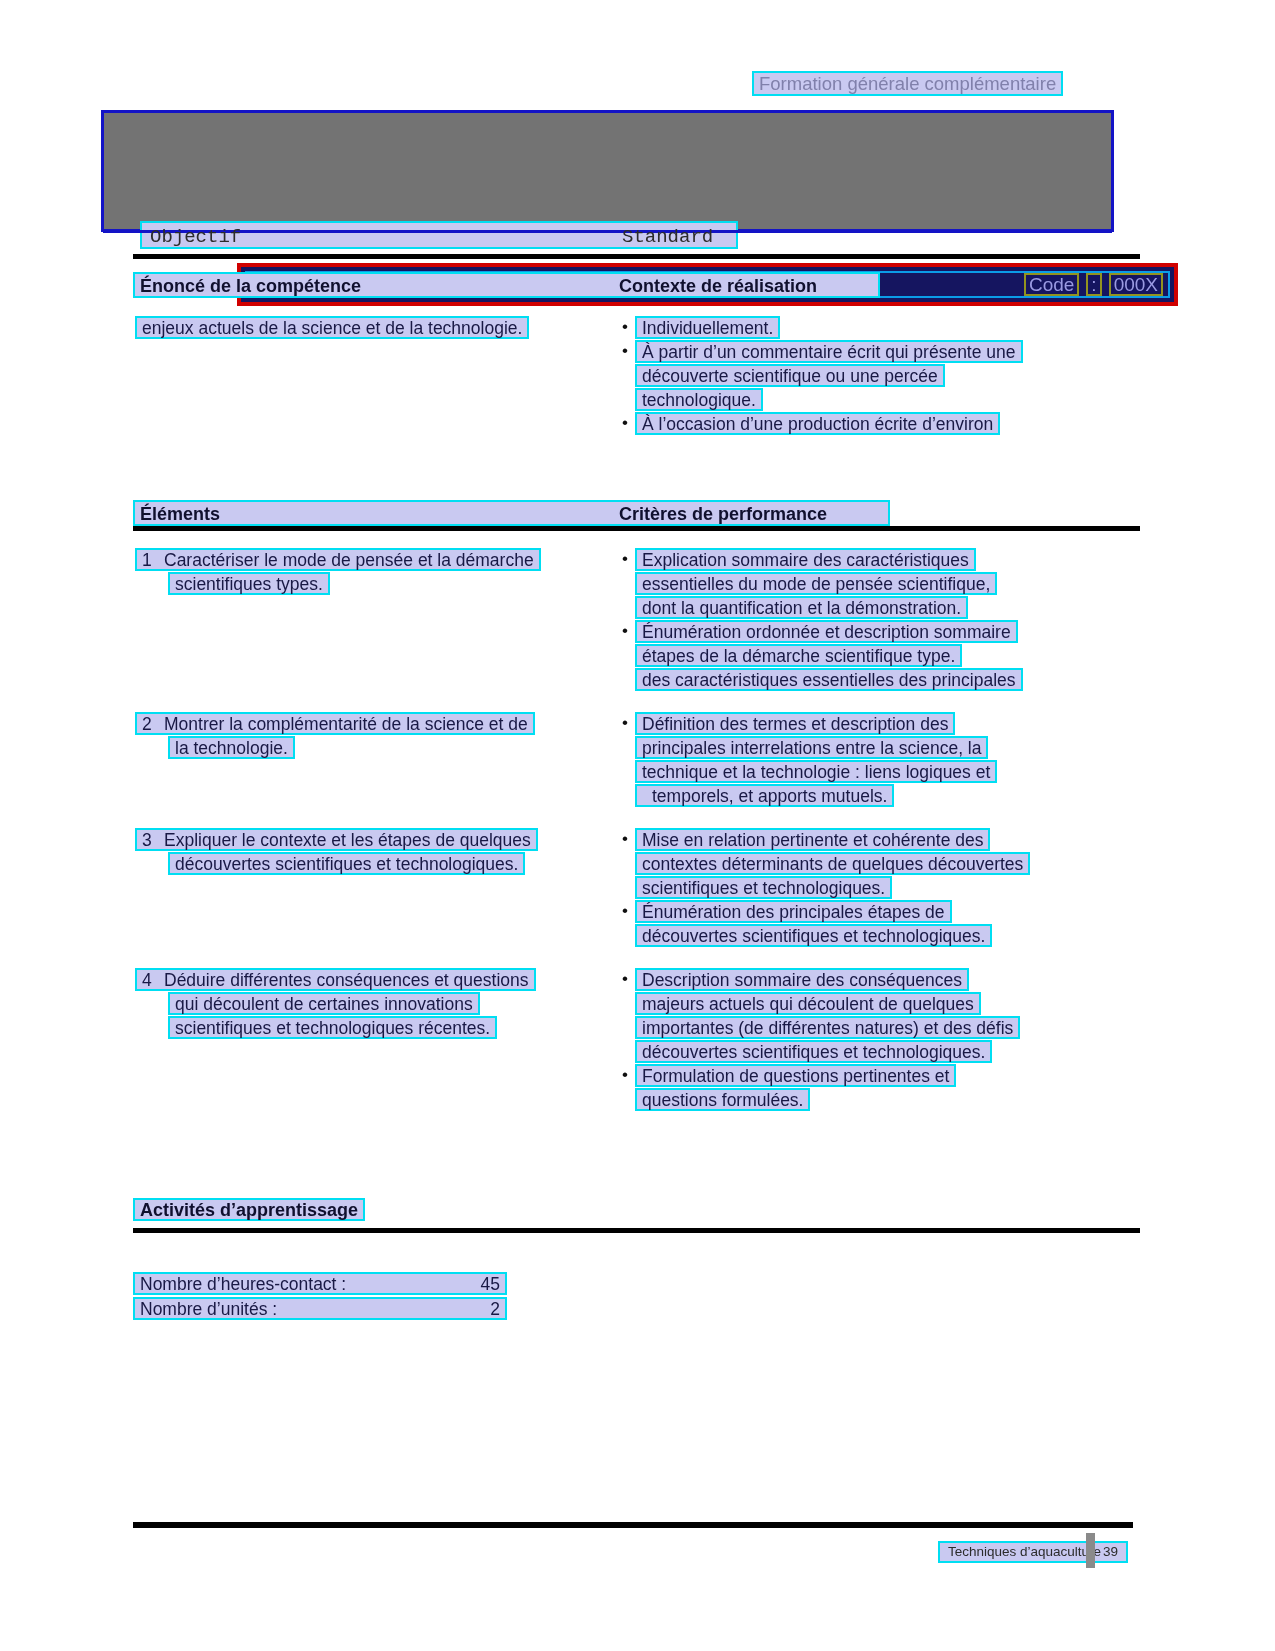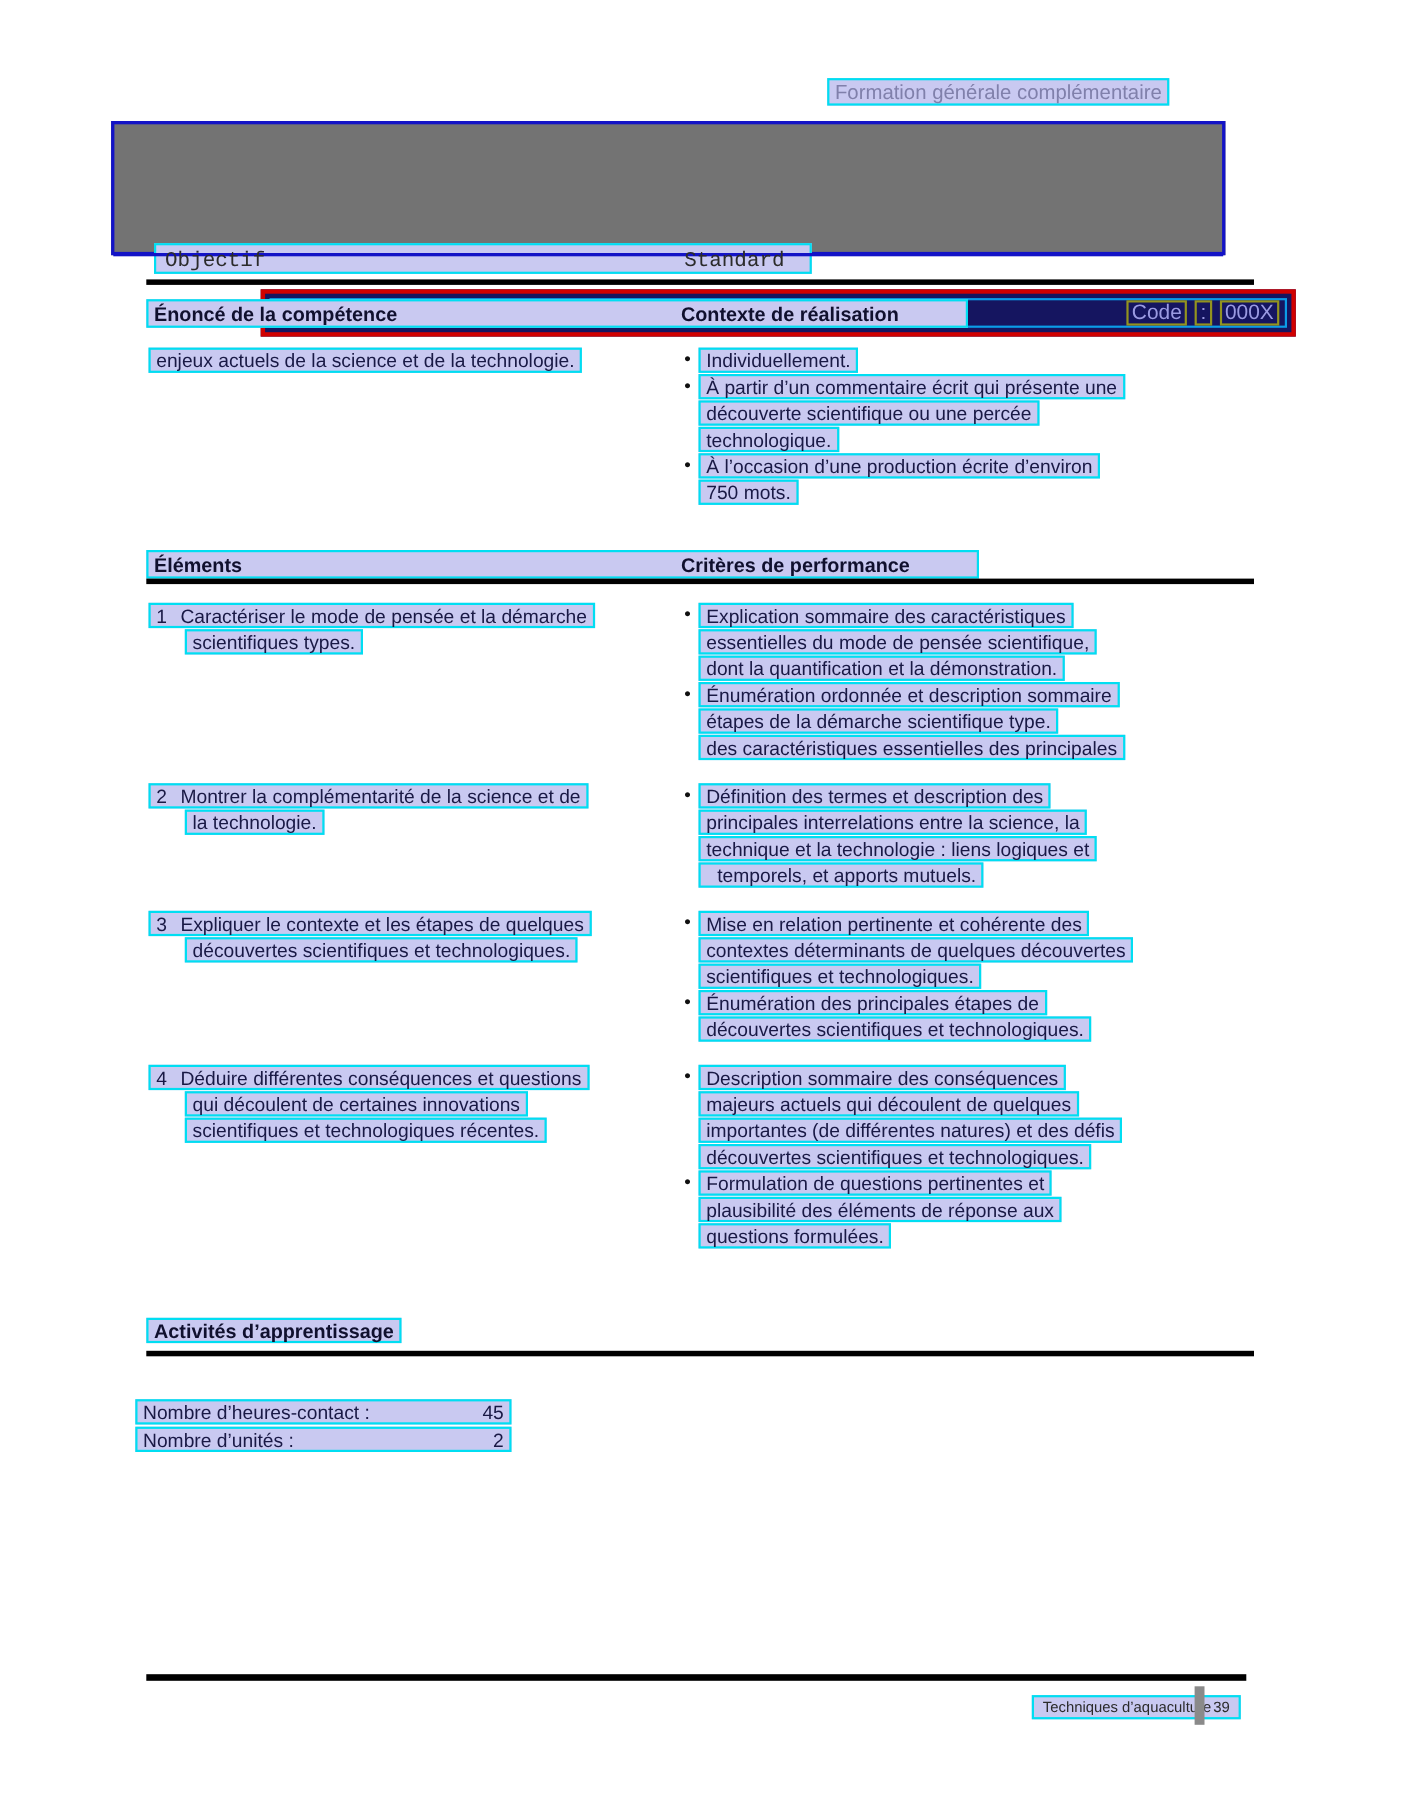--- a/index.html
+++ b/index.html
@@ -40,21 +40,21 @@
   #blue-line{position:absolute;left:103px;top:230px;width:1009px;height:3px;background:#1313c6;z-index:1;}
   
   .section-strip{position:absolute;left:133px;height:26px;background:#c9c9f1;
     border:2px solid #00def2;box-sizing:border-box;}
   .section-strip span{position:absolute;top:2px;font-weight:bold;font-size:18px;color:#10102e;white-space:nowrap;}
   .ss-left{left:5px;} .ss-right{left:484px;}
   #comp-strip{top:272px;width:747px;}
   #elem-strip{top:500px;width:757px;}
   
   #act-strip{position:absolute;left:133px;top:1198px;}
-  .kv{position:absolute;left:123px;width:342px;justify-content:space-between;display:inline-flex;}
+  .kv{position:absolute;left:133px;width:374px;justify-content:space-between;display:inline-flex;}
   #kv-hours{top:1272px;} #kv-units{top:1297px;}
   
   #footer-strip{position:absolute;left:938px;top:1541px;width:190px;height:22px;
     padding:0 8px;font-size:13.5px;justify-content:space-between;color:#2b2b2b;}
   #footer-bar{position:absolute;left:1086px;top:1533px;width:9px;height:35px;background:#8a8a8a;z-index:3;}
   #footer-rule{position:absolute;left:133px;top:1522px;width:1000px;height:6px;background:#000;}
 </style>
 </head>
 <body>
 
@@ -99,21 +99,20 @@
 <div id="content">
     <div class="col" style="left: 135px; top: 316px;">
       <div class="line"><span class="hl">enjeux actuels de la science et de la technologie.</span></div>
     </div>
     <div class="col" style="left: 620px; top: 316px;">
       <div class="line"><span class="dot">•</span><span class="hl" style="margin-left: 15px;">Individuellement.</span></div>
       <div class="line"><span class="dot">•</span><span class="hl" style="margin-left: 15px;">À partir d’un commentaire écrit qui présente une</span></div>
       <div class="line"><span class="hl" style="margin-left: 15px;">découverte scientifique ou une percée</span></div>
       <div class="line"><span class="hl" style="margin-left: 15px;">technologique.</span></div>
       <div class="line"><span class="dot">•</span><span class="hl" style="margin-left: 15px;">À l’occasion d’une production écrite d’environ</span></div>
-      <div class="line"><span class="hl" style="margin-left: 15px;">750 mots.</span></div>
     </div>
     <div class="col" style="left: 135px; top: 548px;">
       <div class="line"><span class="hl">
           <span class="num">1</span>
           <span>Caractériser le mode de pensée et la démarche</span>
         </span></div>
       <div class="line"><span class="hl" style="margin-left: 33px;">scientifiques types.</span></div>
     </div>
     <div class="col" style="left: 620px; top: 548px;">
       <div class="line"><span class="dot">•</span><span class="hl" style="margin-left: 15px;">Explication sommaire des caractéristiques</span></div>
@@ -157,21 +156,20 @@
         </span></div>
       <div class="line"><span class="hl" style="margin-left: 33px;">qui découlent de certaines innovations</span></div>
       <div class="line"><span class="hl" style="margin-left: 33px;">scientifiques et technologiques récentes.</span></div>
     </div>
     <div class="col" style="left: 620px; top: 968px;">
       <div class="line"><span class="dot">•</span><span class="hl" style="margin-left: 15px;">Description sommaire des conséquences</span></div>
       <div class="line"><span class="hl" style="margin-left: 15px;">majeurs actuels qui découlent de quelques</span></div>
       <div class="line"><span class="hl" style="margin-left: 15px;">importantes (de différentes natures) et des défis</span></div>
       <div class="line"><span class="hl" style="margin-left: 15px;">découvertes scientifiques et technologiques.</span></div>
       <div class="line"><span class="dot">•</span><span class="hl" style="margin-left: 15px;">Formulation de questions pertinentes et</span></div>
-      <div class="line"><span class="hl" style="margin-left: 15px;">plausibilité des éléments de réponse aux</span></div>
       <div class="line"><span class="hl" style="margin-left: 15px;">questions formulées.</span></div>
     </div>
   </div>
 
 <span id="act-strip" class="hl hdr">Activités d’apprentissage</span>
 <div class="rule" style="top:1228px;"></div>
 
 <span id="kv-hours" class="hl kv">
   <span>Nombre d’heures-contact :</span>
   <span>45</span>

